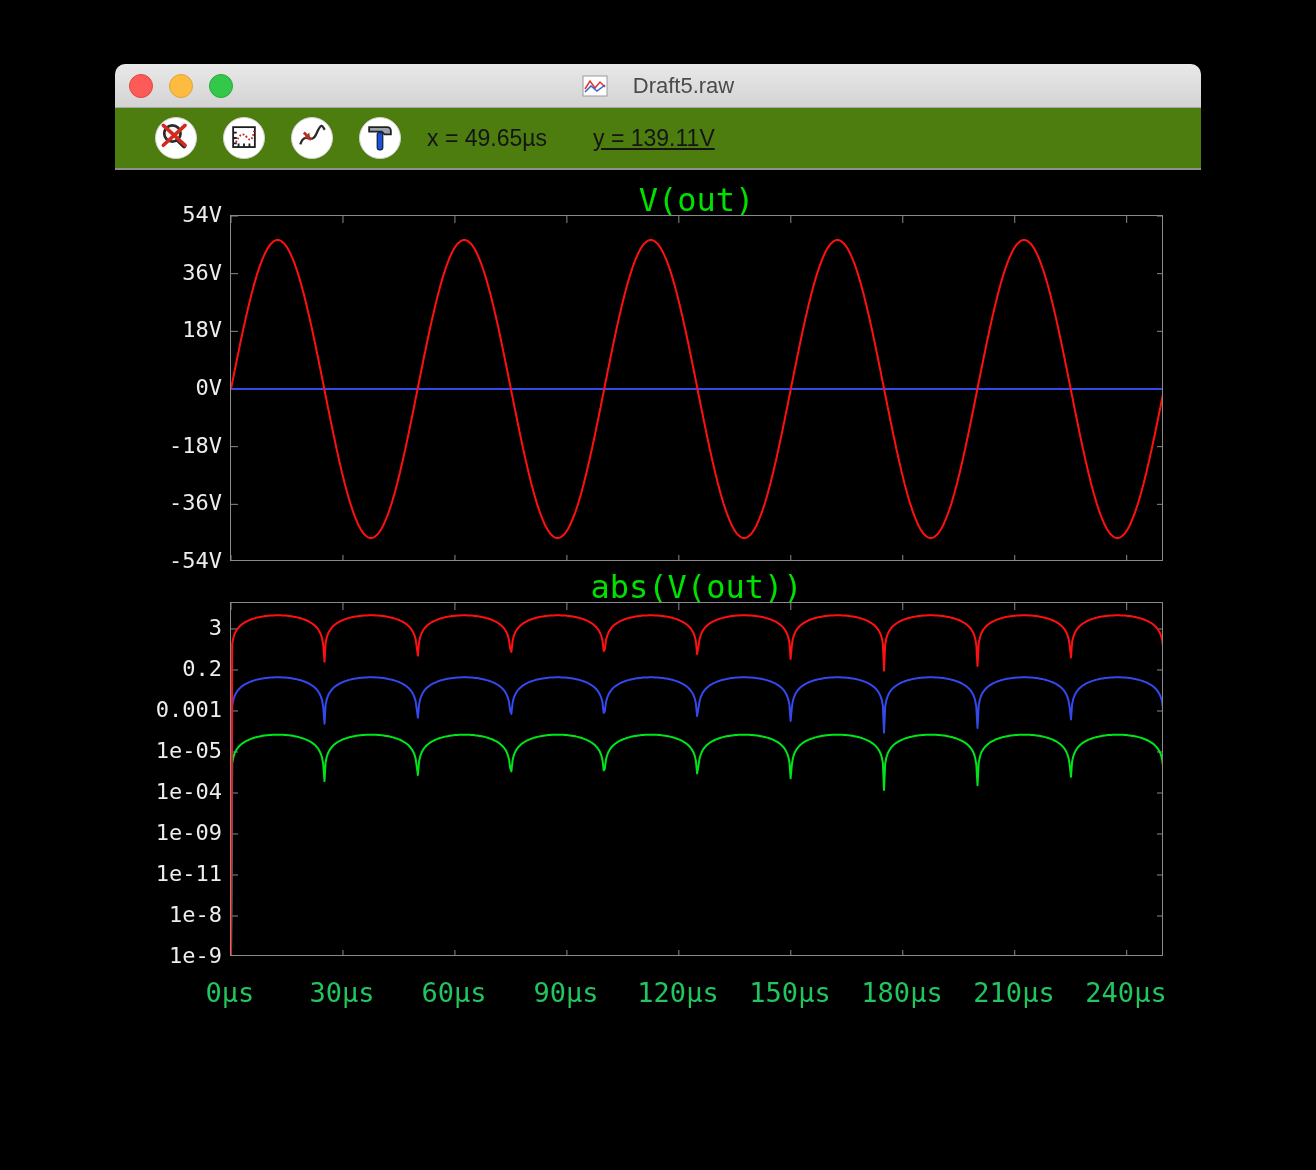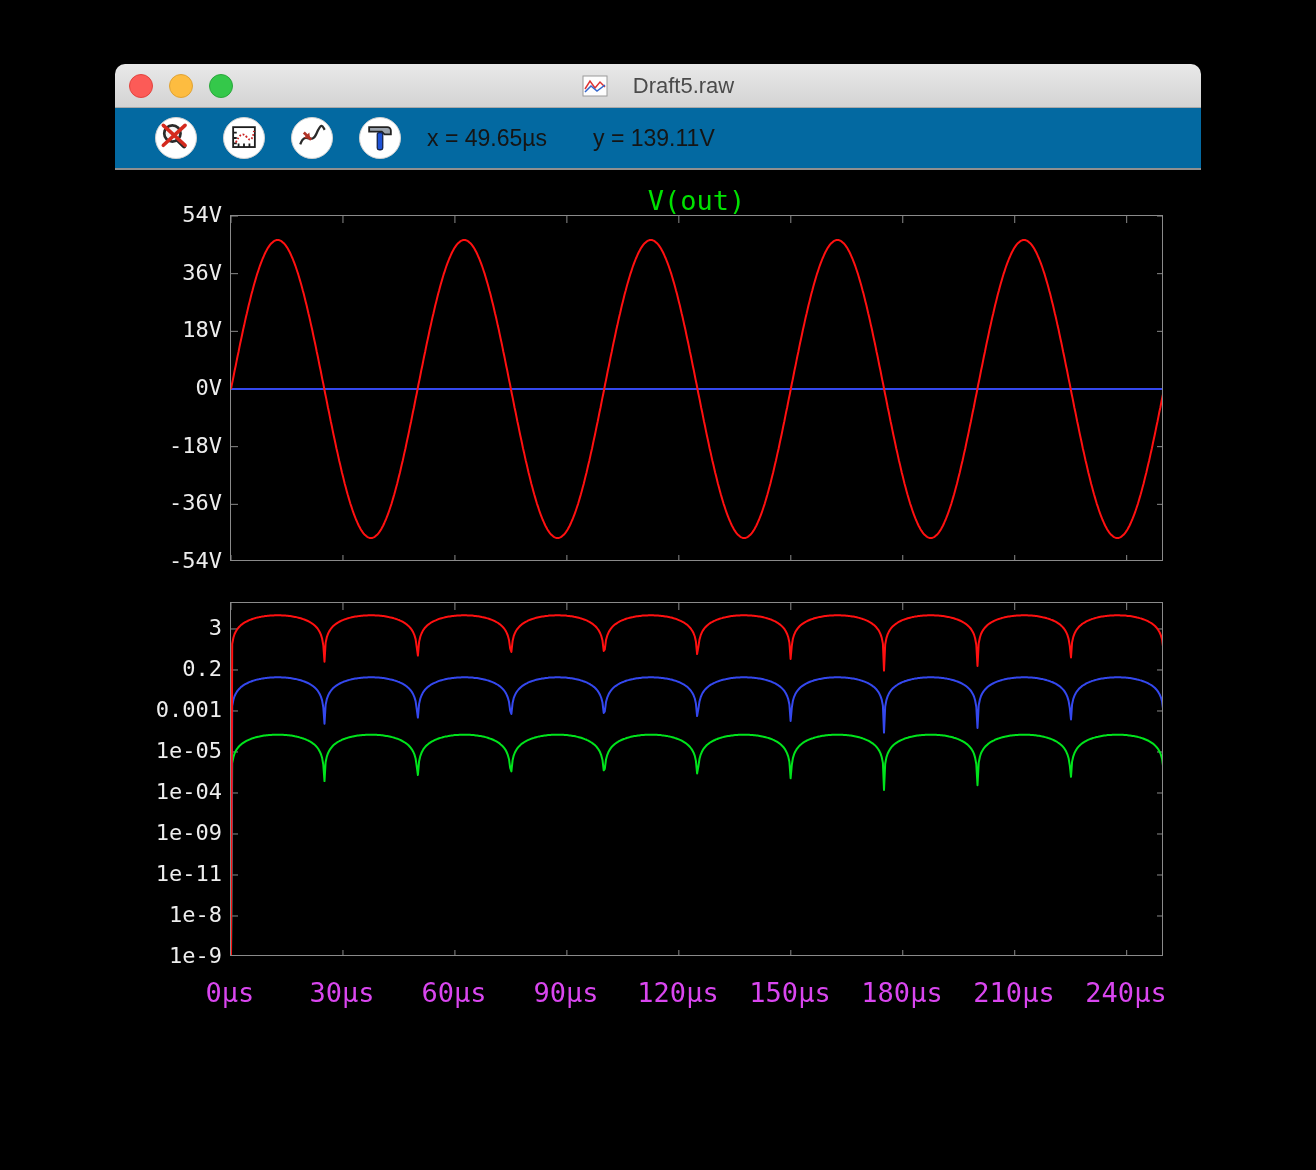--- a/index.html
+++ b/index.html
@@ -15,38 +15,38 @@
               position:relative; display:flex; align-items:center; justify-content:center; }
   .lights { position:absolute; left:14px; top:10px; display:flex; gap:16px; }
   .light { width:24px; height:24px; border-radius:50%; display:block; }
   .light.red    { background:#fc5b57; border:1px solid #e2443f; }
   .light.yellow { background:#fdbc40; border:1px solid #e0a334; }
   .light.green  { background:#34c84a; border:1px solid #2aa73c; }
   .titlewrap { display:flex; align-items:center; gap:25px; }
   .title { font-family:"Liberation Sans", sans-serif; font-size:22px; color:#4b4b4b; }
 
   
-  .toolbar { height:62px; background:#0369a1; border-bottom:2px solid #8f8f8f;
+  .toolbar { height:62px; background:#4d7c0f; border-bottom:2px solid #8f8f8f;
              display:flex; align-items:center; padding-left:40px; }
   .iconbtn { width:42px; height:42px; border-radius:50%; background:#fff;
              border:1px solid #d2d2d2; display:flex; align-items:center;
              justify-content:center; margin-right:26px; flex:0 0 auto; }
   .coords { font-family:"Liberation Sans", sans-serif; font-size:23px; color:#151515; white-space:pre; }
-  .coords + .coords { margin-left:46px; }
+  .coords + .coords { margin-left:46px;text-decoration:underline; }
 
   
   .plot-area { position:absolute; left:0; top:106px; width:1086px; bottom:0; background:#000; }
   .pane-title { position:absolute; left:115px; width:933px; text-align:center;
-                font-size:27px; line-height:27px; color:#00e100; }
+                font-size:32px; line-height:27px; color:#00e100; }
   svg.pane { position:absolute; left:115px; background:#000; border:1px solid #8a8a8a; }
   .ylabels { position:absolute; left:0; top:0; width:107px; height:100%; }
   .ylabels span { position:absolute; right:0; font-size:22px; line-height:26px; color:#ededed; }
   .xlabels { position:absolute; left:115px; top:809px; width:933px; height:34px; }
   .xlabels span { position:absolute; top:0; transform:translateX(-50%);
-                  font-size:27px; line-height:27px; color:#d946ef; white-space:pre;text-align:right; }
+                  font-size:27px; line-height:27px; color:#22c55e; white-space:pre;text-align:right; }
 </style>
 </head>
 <body>
 
 <div class="window">
 
   <div class="titlebar">
     <div class="lights">
       <span class="light red"></span>
       <span class="light yellow"></span>
@@ -128,20 +128,21 @@
         <line x1="0" y1="230.66666666666666" x2="7" y2="230.66666666666666" stroke="#8a8a8a" stroke-width="1"></line>
         <line x1="926" y1="230.66666666666666" x2="933" y2="230.66666666666666" stroke="#8a8a8a" stroke-width="1"></line>
         <line x1="0" y1="288.33333333333337" x2="7" y2="288.33333333333337" stroke="#8a8a8a" stroke-width="1"></line>
         <line x1="926" y1="288.33333333333337" x2="933" y2="288.33333333333337" stroke="#8a8a8a" stroke-width="1"></line>
         <line x1="0" y1="346" x2="7" y2="346" stroke="#8a8a8a" stroke-width="1"></line>
         <line x1="926" y1="346" x2="933" y2="346" stroke="#8a8a8a" stroke-width="1"></line>
         <polyline points="0.0,173.0 933.0,173.0" fill="none" stroke="#3448ee" stroke-width="2" stroke-linejoin="round"></polyline>
         <polyline points="0.0,173.0 0.9,168.3 1.9,163.6 2.8,159.0 3.7,154.3 4.7,149.7 5.6,145.1 6.5,140.5 7.5,136.0 8.4,131.4 9.3,127.0 10.3,122.5 11.2,118.2 12.1,113.8 13.1,109.6 14.0,105.4 14.9,101.2 15.9,97.2 16.8,93.2 17.7,89.3 18.7,85.4 19.6,81.7 20.5,78.0 21.5,74.5 22.4,71.0 23.3,67.7 24.3,64.4 25.2,61.3 26.1,58.2 27.1,55.3 28.0,52.5 28.9,49.8 29.9,47.2 30.8,44.8 31.7,42.5 32.7,40.3 33.6,38.2 34.5,36.3 35.5,34.5 36.4,32.8 37.3,31.3 38.3,29.9 39.2,28.7 40.1,27.6 41.1,26.7 42.0,25.9 42.9,25.2 43.9,24.7 44.8,24.3 45.7,24.1 46.7,24.0 47.6,24.1 48.5,24.3 49.4,24.7 50.4,25.2 51.3,25.9 52.2,26.7 53.2,27.6 54.1,28.7 55.0,29.9 56.0,31.3 56.9,32.8 57.8,34.5 58.8,36.3 59.7,38.2 60.6,40.3 61.6,42.5 62.5,44.8 63.4,47.2 64.4,49.8 65.3,52.5 66.2,55.3 67.2,58.2 68.1,61.3 69.0,64.4 70.0,67.7 70.9,71.0 71.8,74.5 72.8,78.0 73.7,81.7 74.6,85.4 75.6,89.3 76.5,93.2 77.4,97.2 78.4,101.2 79.3,105.4 80.2,109.6 81.2,113.8 82.1,118.2 83.0,122.5 84.0,127.0 84.9,131.4 85.8,136.0 86.8,140.5 87.7,145.1 88.6,149.7 89.6,154.3 90.5,159.0 91.4,163.6 92.4,168.3 93.3,173.0 94.2,177.7 95.2,182.4 96.1,187.0 97.0,191.7 98.0,196.3 98.9,200.9 99.8,205.5 100.8,210.0 101.7,214.6 102.6,219.0 103.6,223.5 104.5,227.8 105.4,232.2 106.4,236.4 107.3,240.6 108.2,244.8 109.2,248.8 110.1,252.8 111.0,256.7 112.0,260.6 112.9,264.3 113.8,268.0 114.8,271.5 115.7,275.0 116.6,278.3 117.6,281.6 118.5,284.7 119.4,287.8 120.4,290.7 121.3,293.5 122.2,296.2 123.2,298.8 124.1,301.2 125.0,303.5 126.0,305.7 126.9,307.8 127.8,309.7 128.8,311.5 129.7,313.2 130.6,314.7 131.6,316.1 132.5,317.3 133.4,318.4 134.4,319.3 135.3,320.1 136.2,320.8 137.2,321.3 138.1,321.7 139.0,321.9 139.9,322.0 140.9,321.9 141.8,321.7 142.7,321.3 143.7,320.8 144.6,320.1 145.5,319.3 146.5,318.4 147.4,317.3 148.3,316.1 149.3,314.7 150.2,313.2 151.1,311.5 152.1,309.7 153.0,307.8 153.9,305.7 154.9,303.5 155.8,301.2 156.7,298.8 157.7,296.2 158.6,293.5 159.5,290.7 160.5,287.8 161.4,284.7 162.3,281.6 163.3,278.3 164.2,275.0 165.1,271.5 166.1,268.0 167.0,264.3 167.9,260.6 168.9,256.7 169.8,252.8 170.7,248.8 171.7,244.8 172.6,240.6 173.5,236.4 174.5,232.2 175.4,227.8 176.3,223.5 177.3,219.0 178.2,214.6 179.1,210.0 180.1,205.5 181.0,200.9 181.9,196.3 182.9,191.7 183.8,187.0 184.7,182.4 185.7,177.7 186.6,173.0 187.5,168.3 188.5,163.6 189.4,159.0 190.3,154.3 191.3,149.7 192.2,145.1 193.1,140.5 194.1,136.0 195.0,131.4 195.9,127.0 196.9,122.5 197.8,118.2 198.7,113.8 199.7,109.6 200.6,105.4 201.5,101.2 202.5,97.2 203.4,93.2 204.3,89.3 205.3,85.4 206.2,81.7 207.1,78.0 208.1,74.5 209.0,71.0 209.9,67.7 210.9,64.4 211.8,61.3 212.7,58.2 213.7,55.3 214.6,52.5 215.5,49.8 216.5,47.2 217.4,44.8 218.3,42.5 219.3,40.3 220.2,38.2 221.1,36.3 222.1,34.5 223.0,32.8 223.9,31.3 224.9,29.9 225.8,28.7 226.7,27.6 227.7,26.7 228.6,25.9 229.5,25.2 230.5,24.7 231.4,24.3 232.3,24.1 233.3,24.0 234.2,24.1 235.1,24.3 236.0,24.7 237.0,25.2 237.9,25.9 238.8,26.7 239.8,27.6 240.7,28.7 241.6,29.9 242.6,31.3 243.5,32.8 244.4,34.5 245.4,36.3 246.3,38.2 247.2,40.3 248.2,42.5 249.1,44.8 250.0,47.2 251.0,49.8 251.9,52.5 252.8,55.3 253.8,58.2 254.7,61.3 255.6,64.4 256.6,67.7 257.5,71.0 258.4,74.5 259.4,78.0 260.3,81.7 261.2,85.4 262.2,89.3 263.1,93.2 264.0,97.2 265.0,101.2 265.9,105.4 266.8,109.6 267.8,113.8 268.7,118.2 269.6,122.5 270.6,127.0 271.5,131.4 272.4,136.0 273.4,140.5 274.3,145.1 275.2,149.7 276.2,154.3 277.1,159.0 278.0,163.6 279.0,168.3 279.9,173.0 280.8,177.7 281.8,182.4 282.7,187.0 283.6,191.7 284.6,196.3 285.5,200.9 286.4,205.5 287.4,210.0 288.3,214.6 289.2,219.0 290.2,223.5 291.1,227.8 292.0,232.2 293.0,236.4 293.9,240.6 294.8,244.8 295.8,248.8 296.7,252.8 297.6,256.7 298.6,260.6 299.5,264.3 300.4,268.0 301.4,271.5 302.3,275.0 303.2,278.3 304.2,281.6 305.1,284.7 306.0,287.8 307.0,290.7 307.9,293.5 308.8,296.2 309.8,298.8 310.7,301.2 311.6,303.5 312.6,305.7 313.5,307.8 314.4,309.7 315.4,311.5 316.3,313.2 317.2,314.7 318.2,316.1 319.1,317.3 320.0,318.4 321.0,319.3 321.9,320.1 322.8,320.8 323.8,321.3 324.7,321.7 325.6,321.9 326.5,322.0 327.5,321.9 328.4,321.7 329.3,321.3 330.3,320.8 331.2,320.1 332.1,319.3 333.1,318.4 334.0,317.3 334.9,316.1 335.9,314.7 336.8,313.2 337.7,311.5 338.7,309.7 339.6,307.8 340.5,305.7 341.5,303.5 342.4,301.2 343.3,298.8 344.3,296.2 345.2,293.5 346.1,290.7 347.1,287.8 348.0,284.7 348.9,281.6 349.9,278.3 350.8,275.0 351.7,271.5 352.7,268.0 353.6,264.3 354.5,260.6 355.5,256.7 356.4,252.8 357.3,248.8 358.3,244.8 359.2,240.6 360.1,236.4 361.1,232.2 362.0,227.8 362.9,223.5 363.9,219.0 364.8,214.6 365.7,210.0 366.7,205.5 367.6,200.9 368.5,196.3 369.5,191.7 370.4,187.0 371.3,182.4 372.3,177.7 373.2,173.0 374.1,168.3 375.1,163.6 376.0,159.0 376.9,154.3 377.9,149.7 378.8,145.1 379.7,140.5 380.7,136.0 381.6,131.4 382.5,127.0 383.5,122.5 384.4,118.2 385.3,113.8 386.3,109.6 387.2,105.4 388.1,101.2 389.1,97.2 390.0,93.2 390.9,89.3 391.9,85.4 392.8,81.7 393.7,78.0 394.7,74.5 395.6,71.0 396.5,67.7 397.5,64.4 398.4,61.3 399.3,58.2 400.3,55.3 401.2,52.5 402.1,49.8 403.1,47.2 404.0,44.8 404.9,42.5 405.9,40.3 406.8,38.2 407.7,36.3 408.7,34.5 409.6,32.8 410.5,31.3 411.5,29.9 412.4,28.7 413.3,27.6 414.3,26.7 415.2,25.9 416.1,25.2 417.1,24.7 418.0,24.3 418.9,24.1 419.9,24.0 420.8,24.1 421.7,24.3 422.6,24.7 423.6,25.2 424.5,25.9 425.4,26.7 426.4,27.6 427.3,28.7 428.2,29.9 429.2,31.3 430.1,32.8 431.0,34.5 432.0,36.3 432.9,38.2 433.8,40.3 434.8,42.5 435.7,44.8 436.6,47.2 437.6,49.8 438.5,52.5 439.4,55.3 440.4,58.2 441.3,61.3 442.2,64.4 443.2,67.7 444.1,71.0 445.0,74.5 446.0,78.0 446.9,81.7 447.8,85.4 448.8,89.3 449.7,93.2 450.6,97.2 451.6,101.2 452.5,105.4 453.4,109.6 454.4,113.8 455.3,118.2 456.2,122.5 457.2,127.0 458.1,131.4 459.0,136.0 460.0,140.5 460.9,145.1 461.8,149.7 462.8,154.3 463.7,159.0 464.6,163.6 465.6,168.3 466.5,173.0 467.4,177.7 468.4,182.4 469.3,187.0 470.2,191.7 471.2,196.3 472.1,200.9 473.0,205.5 474.0,210.0 474.9,214.6 475.8,219.0 476.8,223.5 477.7,227.8 478.6,232.2 479.6,236.4 480.5,240.6 481.4,244.8 482.4,248.8 483.3,252.8 484.2,256.7 485.2,260.6 486.1,264.3 487.0,268.0 488.0,271.5 488.9,275.0 489.8,278.3 490.8,281.6 491.7,284.7 492.6,287.8 493.6,290.7 494.5,293.5 495.4,296.2 496.4,298.8 497.3,301.2 498.2,303.5 499.2,305.7 500.1,307.8 501.0,309.7 502.0,311.5 502.9,313.2 503.8,314.7 504.8,316.1 505.7,317.3 506.6,318.4 507.6,319.3 508.5,320.1 509.4,320.8 510.4,321.3 511.3,321.7 512.2,321.9 513.2,322.0 514.1,321.9 515.0,321.7 515.9,321.3 516.9,320.8 517.8,320.1 518.7,319.3 519.7,318.4 520.6,317.3 521.5,316.1 522.5,314.7 523.4,313.2 524.3,311.5 525.3,309.7 526.2,307.8 527.1,305.7 528.1,303.5 529.0,301.2 529.9,298.8 530.9,296.2 531.8,293.5 532.7,290.7 533.7,287.8 534.6,284.7 535.5,281.6 536.5,278.3 537.4,275.0 538.3,271.5 539.3,268.0 540.2,264.3 541.1,260.6 542.1,256.7 543.0,252.8 543.9,248.8 544.9,244.8 545.8,240.6 546.7,236.4 547.7,232.2 548.6,227.8 549.5,223.5 550.5,219.0 551.4,214.6 552.3,210.0 553.3,205.5 554.2,200.9 555.1,196.3 556.1,191.7 557.0,187.0 557.9,182.4 558.9,177.7 559.8,173.0 560.7,168.3 561.7,163.6 562.6,159.0 563.5,154.3 564.5,149.7 565.4,145.1 566.3,140.5 567.3,136.0 568.2,131.4 569.1,127.0 570.1,122.5 571.0,118.2 571.9,113.8 572.9,109.6 573.8,105.4 574.7,101.2 575.7,97.2 576.6,93.2 577.5,89.3 578.5,85.4 579.4,81.7 580.3,78.0 581.3,74.5 582.2,71.0 583.1,67.7 584.1,64.4 585.0,61.3 585.9,58.2 586.9,55.3 587.8,52.5 588.7,49.8 589.7,47.2 590.6,44.8 591.5,42.5 592.5,40.3 593.4,38.2 594.3,36.3 595.3,34.5 596.2,32.8 597.1,31.3 598.1,29.9 599.0,28.7 599.9,27.6 600.9,26.7 601.8,25.9 602.7,25.2 603.7,24.7 604.6,24.3 605.5,24.1 606.5,24.0 607.4,24.1 608.3,24.3 609.2,24.7 610.2,25.2 611.1,25.9 612.0,26.7 613.0,27.6 613.9,28.7 614.8,29.9 615.8,31.3 616.7,32.8 617.6,34.5 618.6,36.3 619.5,38.2 620.4,40.3 621.4,42.5 622.3,44.8 623.2,47.2 624.2,49.8 625.1,52.5 626.0,55.3 627.0,58.2 627.9,61.3 628.8,64.4 629.8,67.7 630.7,71.0 631.6,74.5 632.6,78.0 633.5,81.7 634.4,85.4 635.4,89.3 636.3,93.2 637.2,97.2 638.2,101.2 639.1,105.4 640.0,109.6 641.0,113.8 641.9,118.2 642.8,122.5 643.8,127.0 644.7,131.4 645.6,136.0 646.6,140.5 647.5,145.1 648.4,149.7 649.4,154.3 650.3,159.0 651.2,163.6 652.2,168.3 653.1,173.0 654.0,177.7 655.0,182.4 655.9,187.0 656.8,191.7 657.8,196.3 658.7,200.9 659.6,205.5 660.6,210.0 661.5,214.6 662.4,219.0 663.4,223.5 664.3,227.8 665.2,232.2 666.2,236.4 667.1,240.6 668.0,244.8 669.0,248.8 669.9,252.8 670.8,256.7 671.8,260.6 672.7,264.3 673.6,268.0 674.6,271.5 675.5,275.0 676.4,278.3 677.4,281.6 678.3,284.7 679.2,287.8 680.2,290.7 681.1,293.5 682.0,296.2 683.0,298.8 683.9,301.2 684.8,303.5 685.8,305.7 686.7,307.8 687.6,309.7 688.6,311.5 689.5,313.2 690.4,314.7 691.4,316.1 692.3,317.3 693.2,318.4 694.2,319.3 695.1,320.1 696.0,320.8 697.0,321.3 697.9,321.7 698.8,321.9 699.8,322.0 700.7,321.9 701.6,321.7 702.5,321.3 703.5,320.8 704.4,320.1 705.3,319.3 706.3,318.4 707.2,317.3 708.1,316.1 709.1,314.7 710.0,313.2 710.9,311.5 711.9,309.7 712.8,307.8 713.7,305.7 714.7,303.5 715.6,301.2 716.5,298.8 717.5,296.2 718.4,293.5 719.3,290.7 720.3,287.8 721.2,284.7 722.1,281.6 723.1,278.3 724.0,275.0 724.9,271.5 725.9,268.0 726.8,264.3 727.7,260.6 728.7,256.7 729.6,252.8 730.5,248.8 731.5,244.8 732.4,240.6 733.3,236.4 734.3,232.2 735.2,227.8 736.1,223.5 737.1,219.0 738.0,214.6 738.9,210.0 739.9,205.5 740.8,200.9 741.7,196.3 742.7,191.7 743.6,187.0 744.5,182.4 745.5,177.7 746.4,173.0 747.3,168.3 748.3,163.6 749.2,159.0 750.1,154.3 751.1,149.7 752.0,145.1 752.9,140.5 753.9,136.0 754.8,131.4 755.7,127.0 756.7,122.5 757.6,118.2 758.5,113.8 759.5,109.6 760.4,105.4 761.3,101.2 762.3,97.2 763.2,93.2 764.1,89.3 765.1,85.4 766.0,81.7 766.9,78.0 767.9,74.5 768.8,71.0 769.7,67.7 770.7,64.4 771.6,61.3 772.5,58.2 773.5,55.3 774.4,52.5 775.3,49.8 776.3,47.2 777.2,44.8 778.1,42.5 779.1,40.3 780.0,38.2 780.9,36.3 781.9,34.5 782.8,32.8 783.7,31.3 784.7,29.9 785.6,28.7 786.5,27.6 787.5,26.7 788.4,25.9 789.3,25.2 790.3,24.7 791.2,24.3 792.1,24.1 793.0,24.0 794.0,24.1 794.9,24.3 795.8,24.7 796.8,25.2 797.7,25.9 798.6,26.7 799.6,27.6 800.5,28.7 801.4,29.9 802.4,31.3 803.3,32.8 804.2,34.5 805.2,36.3 806.1,38.2 807.0,40.3 808.0,42.5 808.9,44.8 809.8,47.2 810.8,49.8 811.7,52.5 812.6,55.3 813.6,58.2 814.5,61.3 815.4,64.4 816.4,67.7 817.3,71.0 818.2,74.5 819.2,78.0 820.1,81.7 821.0,85.4 822.0,89.3 822.9,93.2 823.8,97.2 824.8,101.2 825.7,105.4 826.6,109.6 827.6,113.8 828.5,118.2 829.4,122.5 830.4,127.0 831.3,131.4 832.2,136.0 833.2,140.5 834.1,145.1 835.0,149.7 836.0,154.3 836.9,159.0 837.8,163.6 838.8,168.3 839.7,173.0 840.6,177.7 841.6,182.4 842.5,187.0 843.4,191.7 844.4,196.3 845.3,200.9 846.2,205.5 847.2,210.0 848.1,214.6 849.0,219.0 850.0,223.5 850.9,227.8 851.8,232.2 852.8,236.4 853.7,240.6 854.6,244.8 855.6,248.8 856.5,252.8 857.4,256.7 858.4,260.6 859.3,264.3 860.2,268.0 861.2,271.5 862.1,275.0 863.0,278.3 864.0,281.6 864.9,284.7 865.8,287.8 866.8,290.7 867.7,293.5 868.6,296.2 869.6,298.8 870.5,301.2 871.4,303.5 872.4,305.7 873.3,307.8 874.2,309.7 875.2,311.5 876.1,313.2 877.0,314.7 878.0,316.1 878.9,317.3 879.8,318.4 880.8,319.3 881.7,320.1 882.6,320.8 883.6,321.3 884.5,321.7 885.4,321.9 886.3,322.0 887.3,321.9 888.2,321.7 889.1,321.3 890.1,320.8 891.0,320.1 891.9,319.3 892.9,318.4 893.8,317.3 894.7,316.1 895.7,314.7 896.6,313.2 897.5,311.5 898.5,309.7 899.4,307.8 900.3,305.7 901.3,303.5 902.2,301.2 903.1,298.8 904.1,296.2 905.0,293.5 905.9,290.7 906.9,287.8 907.8,284.7 908.7,281.6 909.7,278.3 910.6,275.0 911.5,271.5 912.5,268.0 913.4,264.3 914.3,260.6 915.3,256.7 916.2,252.8 917.1,248.8 918.1,244.8 919.0,240.6 919.9,236.4 920.9,232.2 921.8,227.8 922.7,223.5 923.7,219.0 924.6,214.6 925.5,210.0 926.5,205.5 927.4,200.9 928.3,196.3 929.3,191.7 930.2,187.0 931.1,182.4 932.1,177.7 933.0,173.0" fill="none" stroke="#ff1010" stroke-width="2" stroke-linejoin="round"></polyline>
       </svg>
 
+    <div class="pane-title" style="top:404px">abs(V(out))</div>
     <svg class="pane" id="pane2-svg" style="top:432px" width="933" height="354">
         <line x1="0" y1="0" x2="0" y2="7" stroke="#8a8a8a" stroke-width="1"></line>
         <line x1="0" y1="347" x2="0" y2="354" stroke="#8a8a8a" stroke-width="1"></line>
         <line x1="111.96" y1="0" x2="111.96" y2="7" stroke="#8a8a8a" stroke-width="1"></line>
         <line x1="111.96" y1="347" x2="111.96" y2="354" stroke="#8a8a8a" stroke-width="1"></line>
         <line x1="223.92" y1="0" x2="223.92" y2="7" stroke="#8a8a8a" stroke-width="1"></line>
         <line x1="223.92" y1="347" x2="223.92" y2="354" stroke="#8a8a8a" stroke-width="1"></line>
         <line x1="335.88" y1="0" x2="335.88" y2="7" stroke="#8a8a8a" stroke-width="1"></line>
         <line x1="335.88" y1="347" x2="335.88" y2="354" stroke="#8a8a8a" stroke-width="1"></line>
         <line x1="447.84" y1="0" x2="447.84" y2="7" stroke="#8a8a8a" stroke-width="1"></line>

